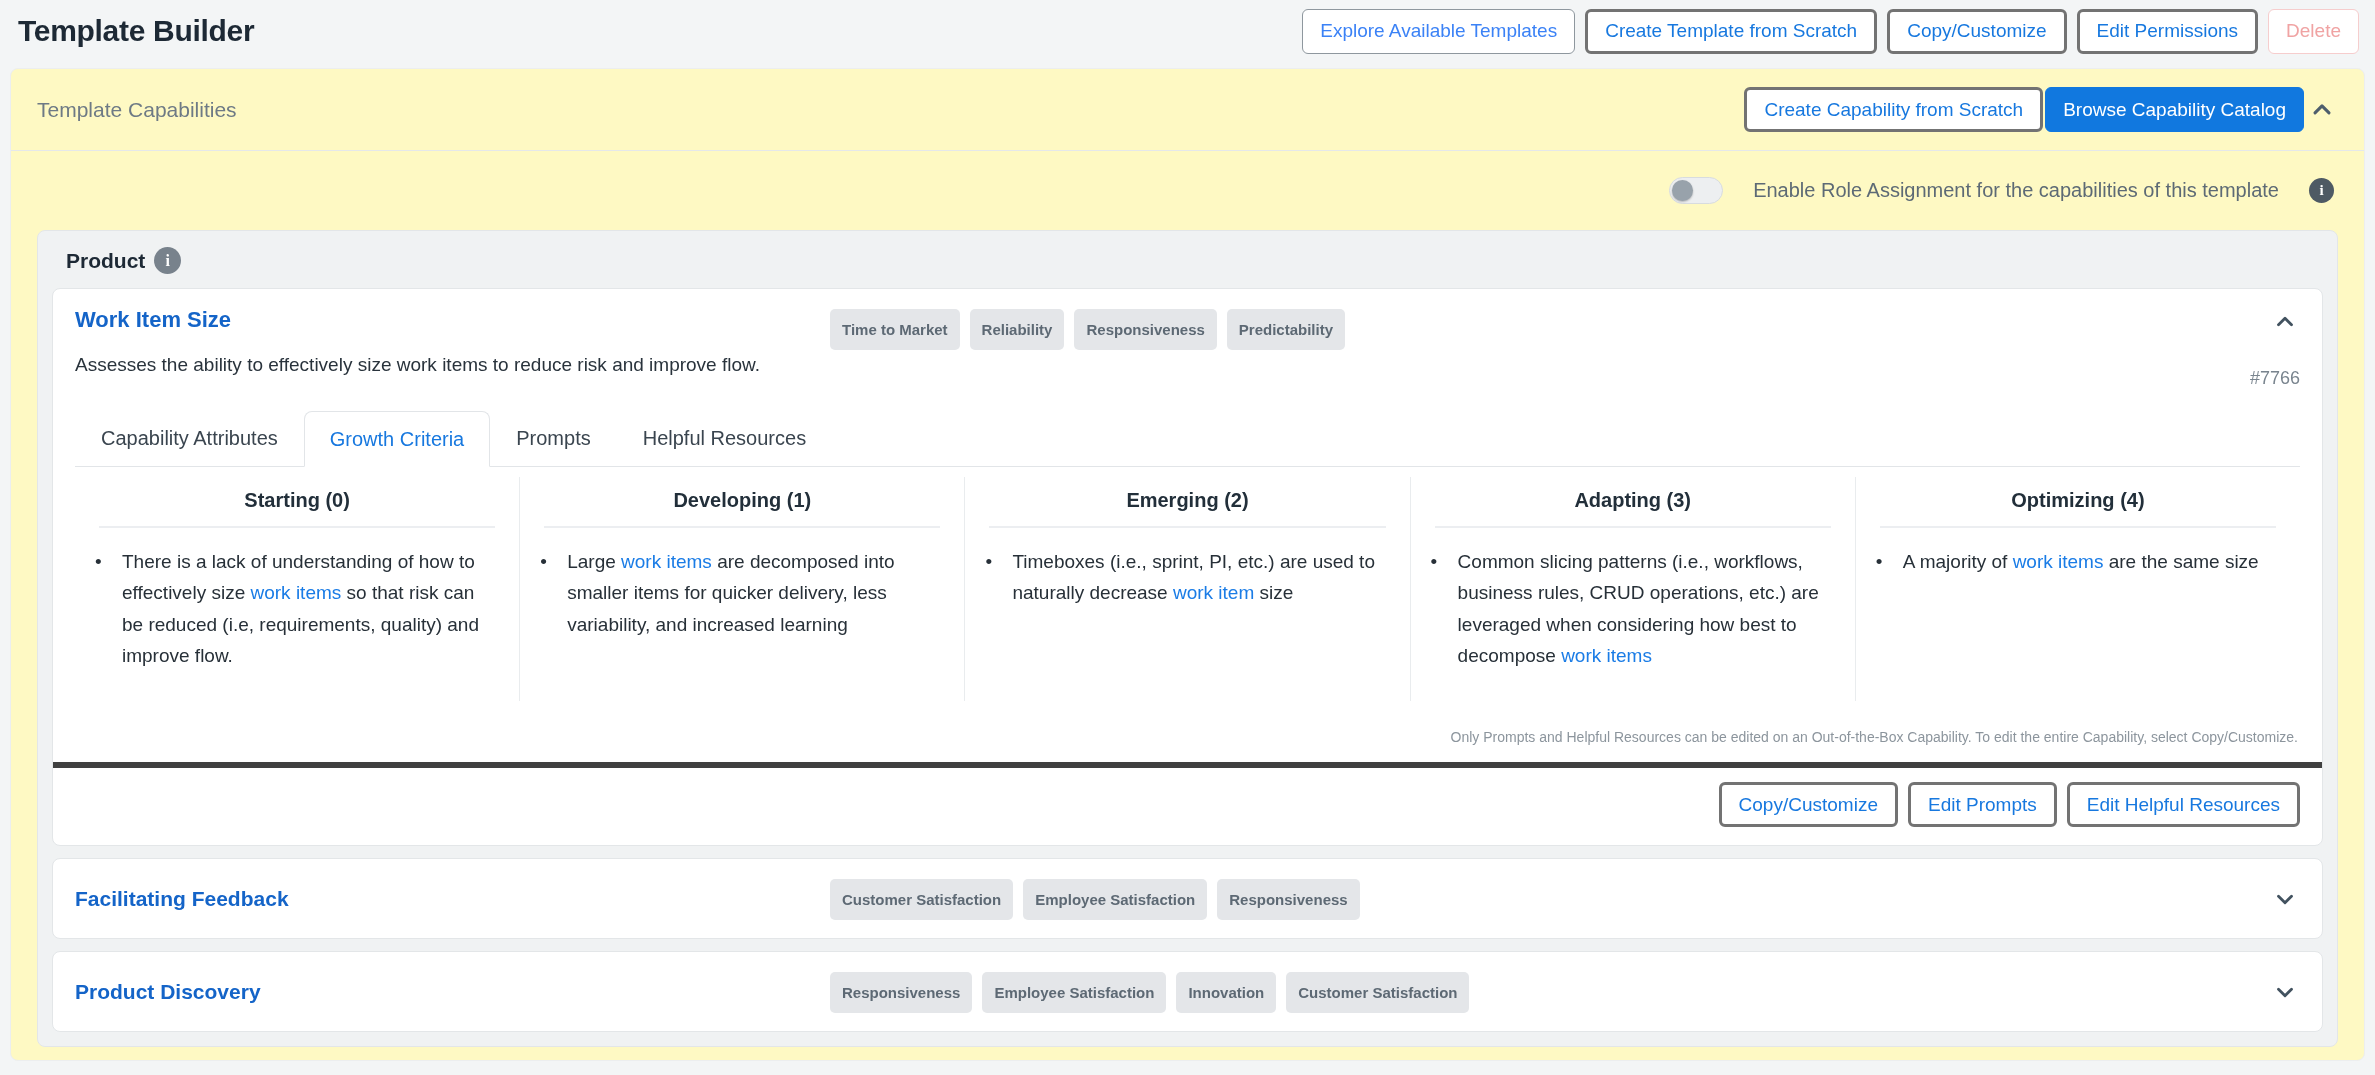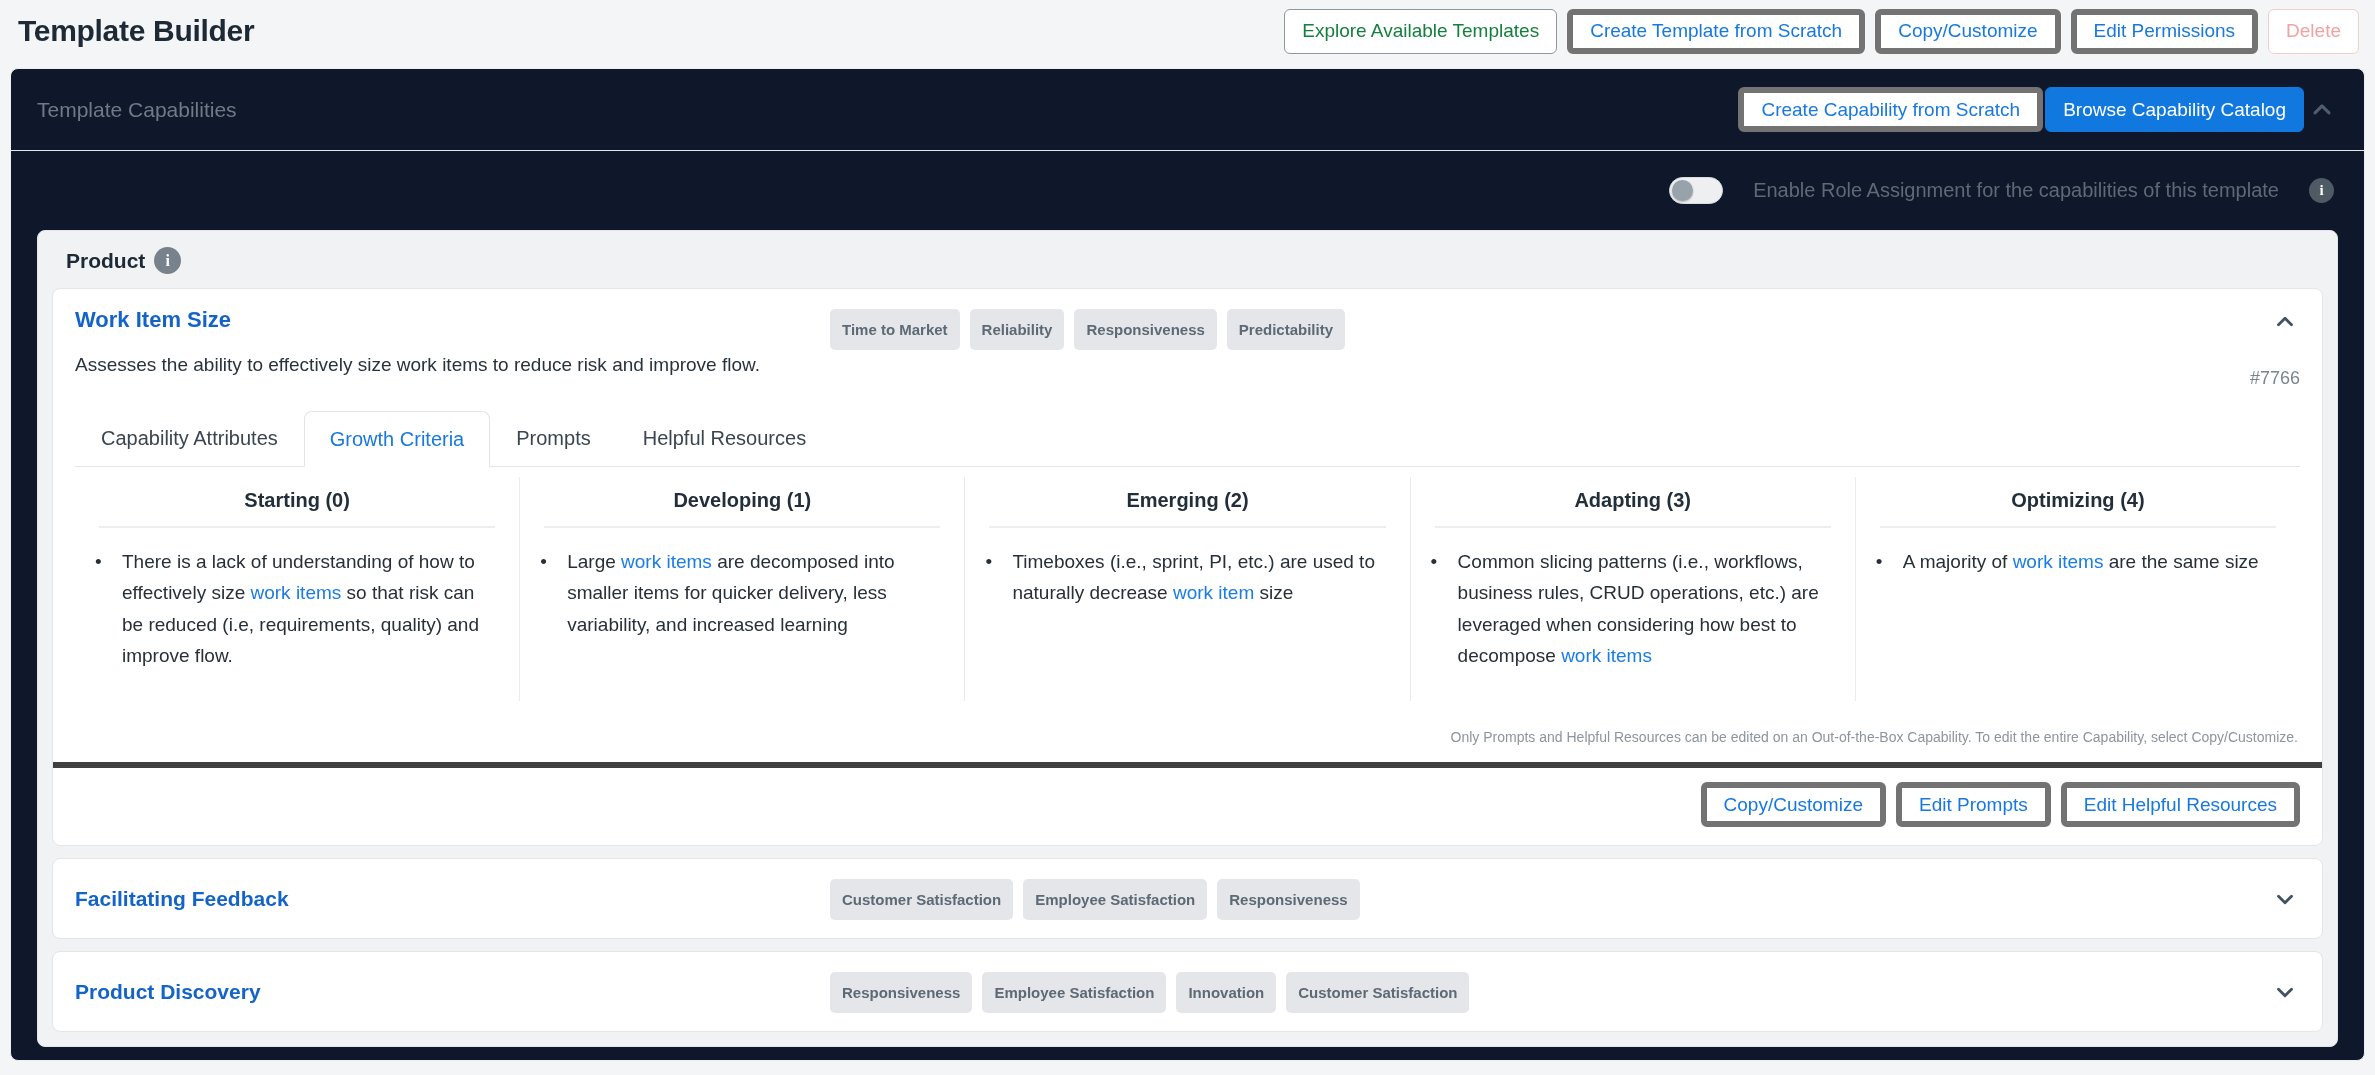--- a/index.html
+++ b/index.html
@@ -17,28 +17,28 @@
   }
   .page-title { font-size: 30px; font-weight: 700; color: #1d2935; letter-spacing: -0.3px; }
   .header-actions { display: flex; gap: 10px; }
 
   .btn {
     display: inline-flex; align-items: center; justify-content: center;
     height: 45px; padding: 0 17px; font-size: 19px; border-radius: 6px;
     background: #fff; cursor: pointer; white-space: nowrap;
     font-family: "Liberation Sans", sans-serif;
   }
-  .btn-neutral { border: 1px solid #8e979e; color: #15803d; }
-  .btn-outline { border: 6px solid #737373; color: #1778df; text-align: right; }
+  .btn-neutral { border: 1px solid #8e979e; color: #3b82f6; }
+  .btn-outline { border: 3px solid #737373; color: #1778df; text-align: right; }
   .btn-solid   { border: 1px solid #1178df; background: #1178df; color: #fff; font-weight: 500; }
   .btn-danger  { border: 1px solid #f6cdcd; color: #f0a3a3; }
 
   
   .main-panel {
-    margin: 8px 10px 0; background: #0f172a; border-radius: 8px;
+    margin: 8px 10px 0; background: #fef9c3; border-radius: 8px;
     height: 993px; overflow: hidden; border: 1px solid #eceeef;
   }
   .panel-header {
     display: flex; align-items: center; justify-content: space-between;
     padding: 18px 26px; border-bottom: 1px solid #e5e8ea;
   }
   .panel-title { font-size: 21px; color: #6e7a85; }
   .panel-actions { display: flex; align-items: center; gap: 2px; }
   .icon-btn { background: none; border: none; cursor: pointer; display: flex; align-items: center; padding: 2px; }
 

